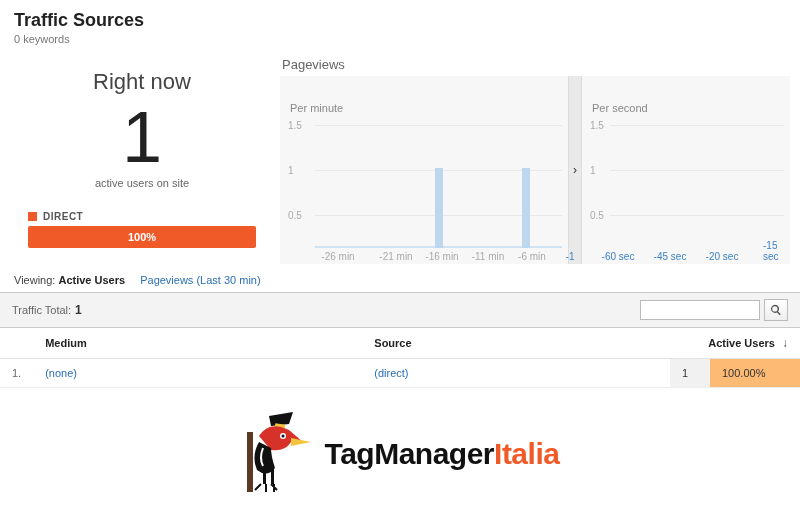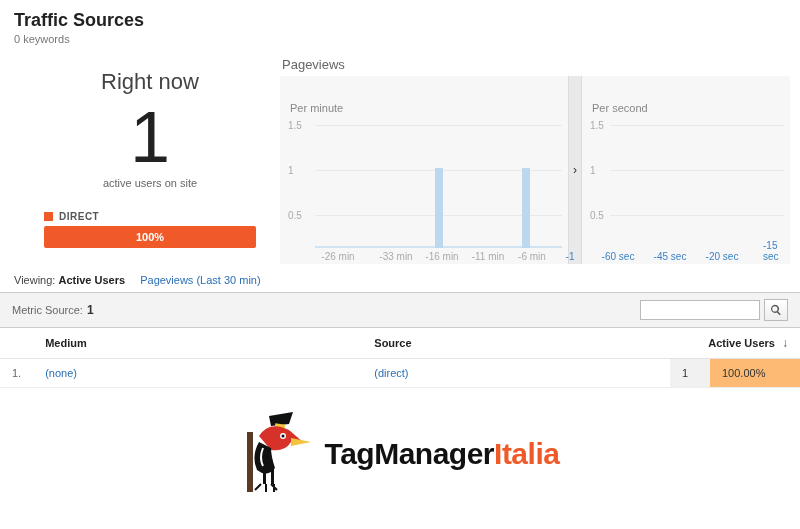--- a/index.html
+++ b/index.html
@@ -7,21 +7,21 @@
     font-family: Arial, Helvetica, sans-serif;
     font-size: 12px;
     color: #333;
     width: 800px;
     background: #fff;
   }
   .header { padding: 10px 14px 4px; }
   .title { font-size: 18px; font-weight: bold; color: #222; }
   .subtitle { font-size: 11px; color: #777; margin-top: 2px; }
   .top-panels { display: flex; }
-  .left-panel { width: 280px; padding: 14px 10px 14px 30px; text-align: center; }
+  .left-panel { width: 280px; padding: 14px 10px 14px 14px; text-align: center; }
   .rightnow-label { font-size: 22px; color: #444; margin-top: 6px; }
   .big-number { font-size: 72px; font-weight: 300; color: #222; line-height: 1.0; margin: 6px 0 4px; }
   .active-users-caption { font-size: 11px; color: #666; margin-bottom: 22px; }
   .legend-row { display: flex; align-items: center; font-size: 10px; font-weight: bold; color: #555; letter-spacing: .5px; margin-left: 14px; text-align: left; }
   .legend-swatch { width: 9px; height: 9px; background: #f05a28; margin-right: 6px; }
   .bar-wrap { margin: 4px 14px 0; }
   .bar { background: #f05a28; color: #fff; font-size: 11px; font-weight: bold; text-align: center; height: 22px; line-height: 22px; border-radius: 2px; }
   .right-panel { flex: 1; padding: 8px 10px 0 0; }
   .pv-title { font-size: 13px; color: #666; margin-bottom: 4px; margin-left: 2px; }
   .charts-row { display: flex; gap: 0; align-items: stretch; }
@@ -93,21 +93,21 @@
           <div class="gridline" style="top:14%"></div>
           <div class="gridlabel" style="top:14%">1.5</div>
           <div class="gridline" style="top:42%"></div>
           <div class="gridlabel" style="top:42%">1</div>
           <div class="gridline" style="top:70%"></div>
           <div class="gridlabel" style="top:70%">0.5</div>
           <div class="baseline"></div>
           <div class="bar-col" style="left:155px; height:80px;"></div>
           <div class="bar-col" style="left:242px; height:80px;"></div>
           <div class="xlabel" style="left:58px">-26 min</div>
-          <div class="xlabel" style="left:116px">-33 min</div>
+          <div class="xlabel" style="left:116px">-21 min</div>
           <div class="xlabel" style="left:162px">-16 min</div>
           <div class="xlabel" style="left:208px">-11 min</div>
           <div class="xlabel" style="left:252px">-6 min</div>
           <div class="xlabel blue" style="left:290px">-1</div>
         </div>
       </div>
       <div class="splitter">
         <span class="arrow">›</span>
       </div>
       <div class="chart-card second">
@@ -129,21 +129,21 @@
   </div>
 </div>
 
 <div class="tabs-row">
   <span>Viewing:</span>
   <span class="tab active">Active Users</span>
   <span class="tab link">Pageviews (Last 30 min)</span>
 </div>
 
 <div class="metric-bar">
-  <span class="label">Metric Source:</span>
+  <span class="label">Traffic Total:</span>
   <span class="val">1</span>
   <span class="spacer"></span>
   <div class="search-wrap">
     <input class="search-input" type="text" style="">
     <div class="search-btn">
       <svg viewBox="0 0 16 16">
           <path d="M6.5 1a5.5 5.5 0 014.23 9.02l3.63 3.63-1.41 1.41-3.63-3.63A5.5 5.5 0 116.5 1zm0 2a3.5 3.5 0 100 7 3.5 3.5 0 000-7z"></path>
         </svg>
     </div>
   </div>

